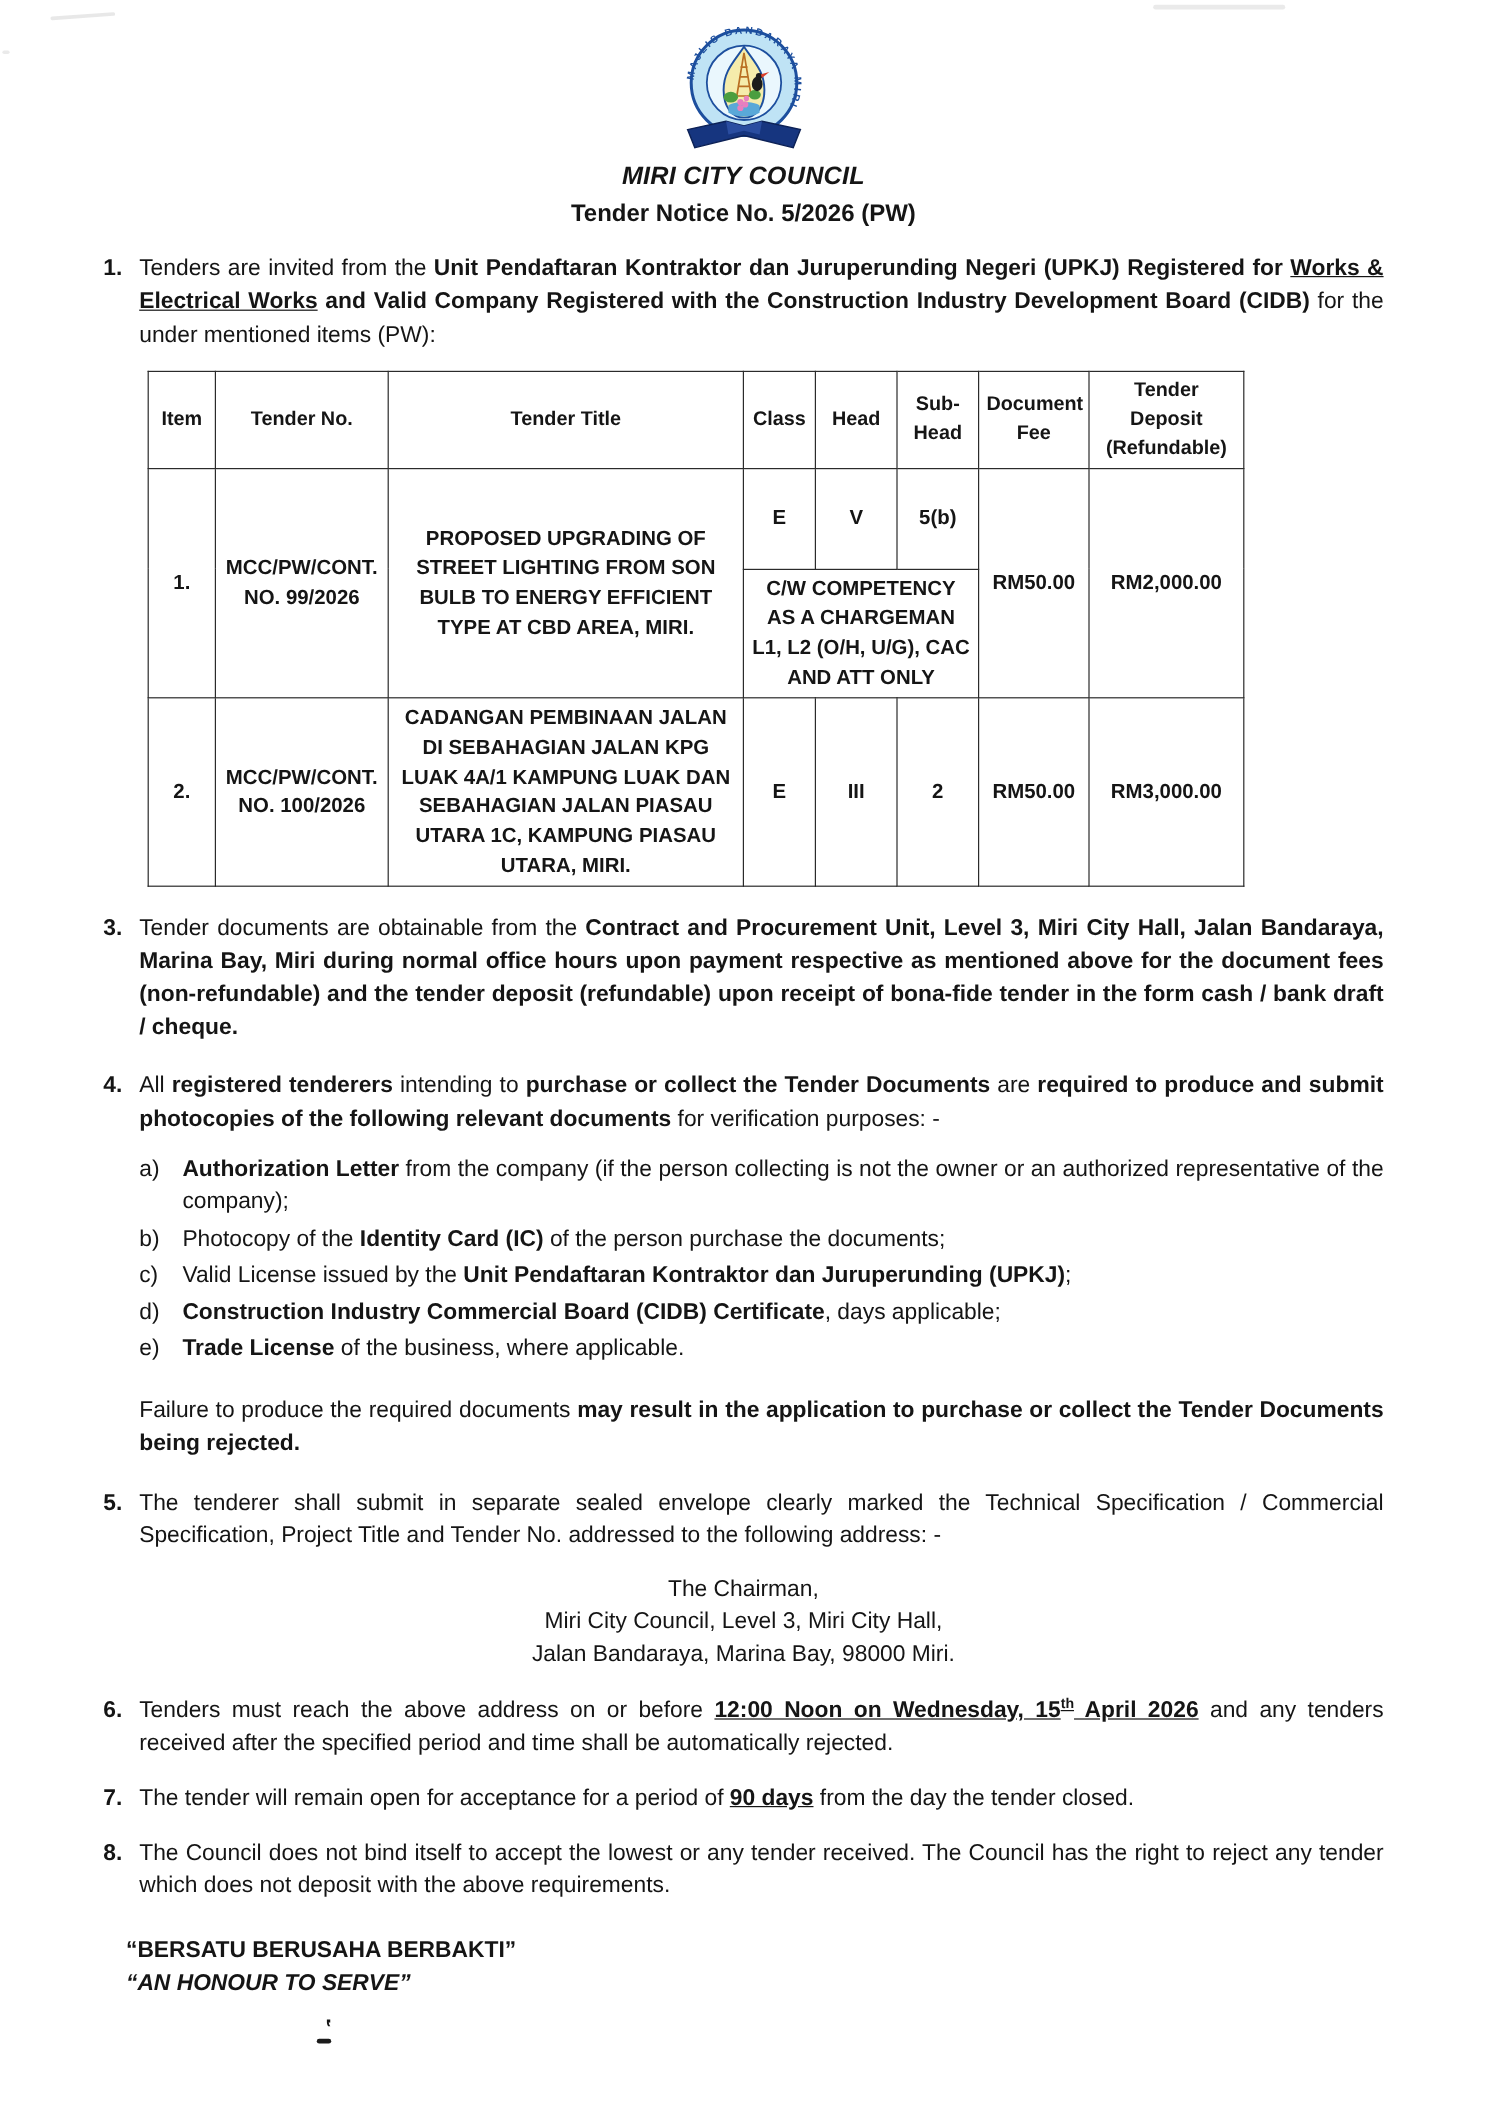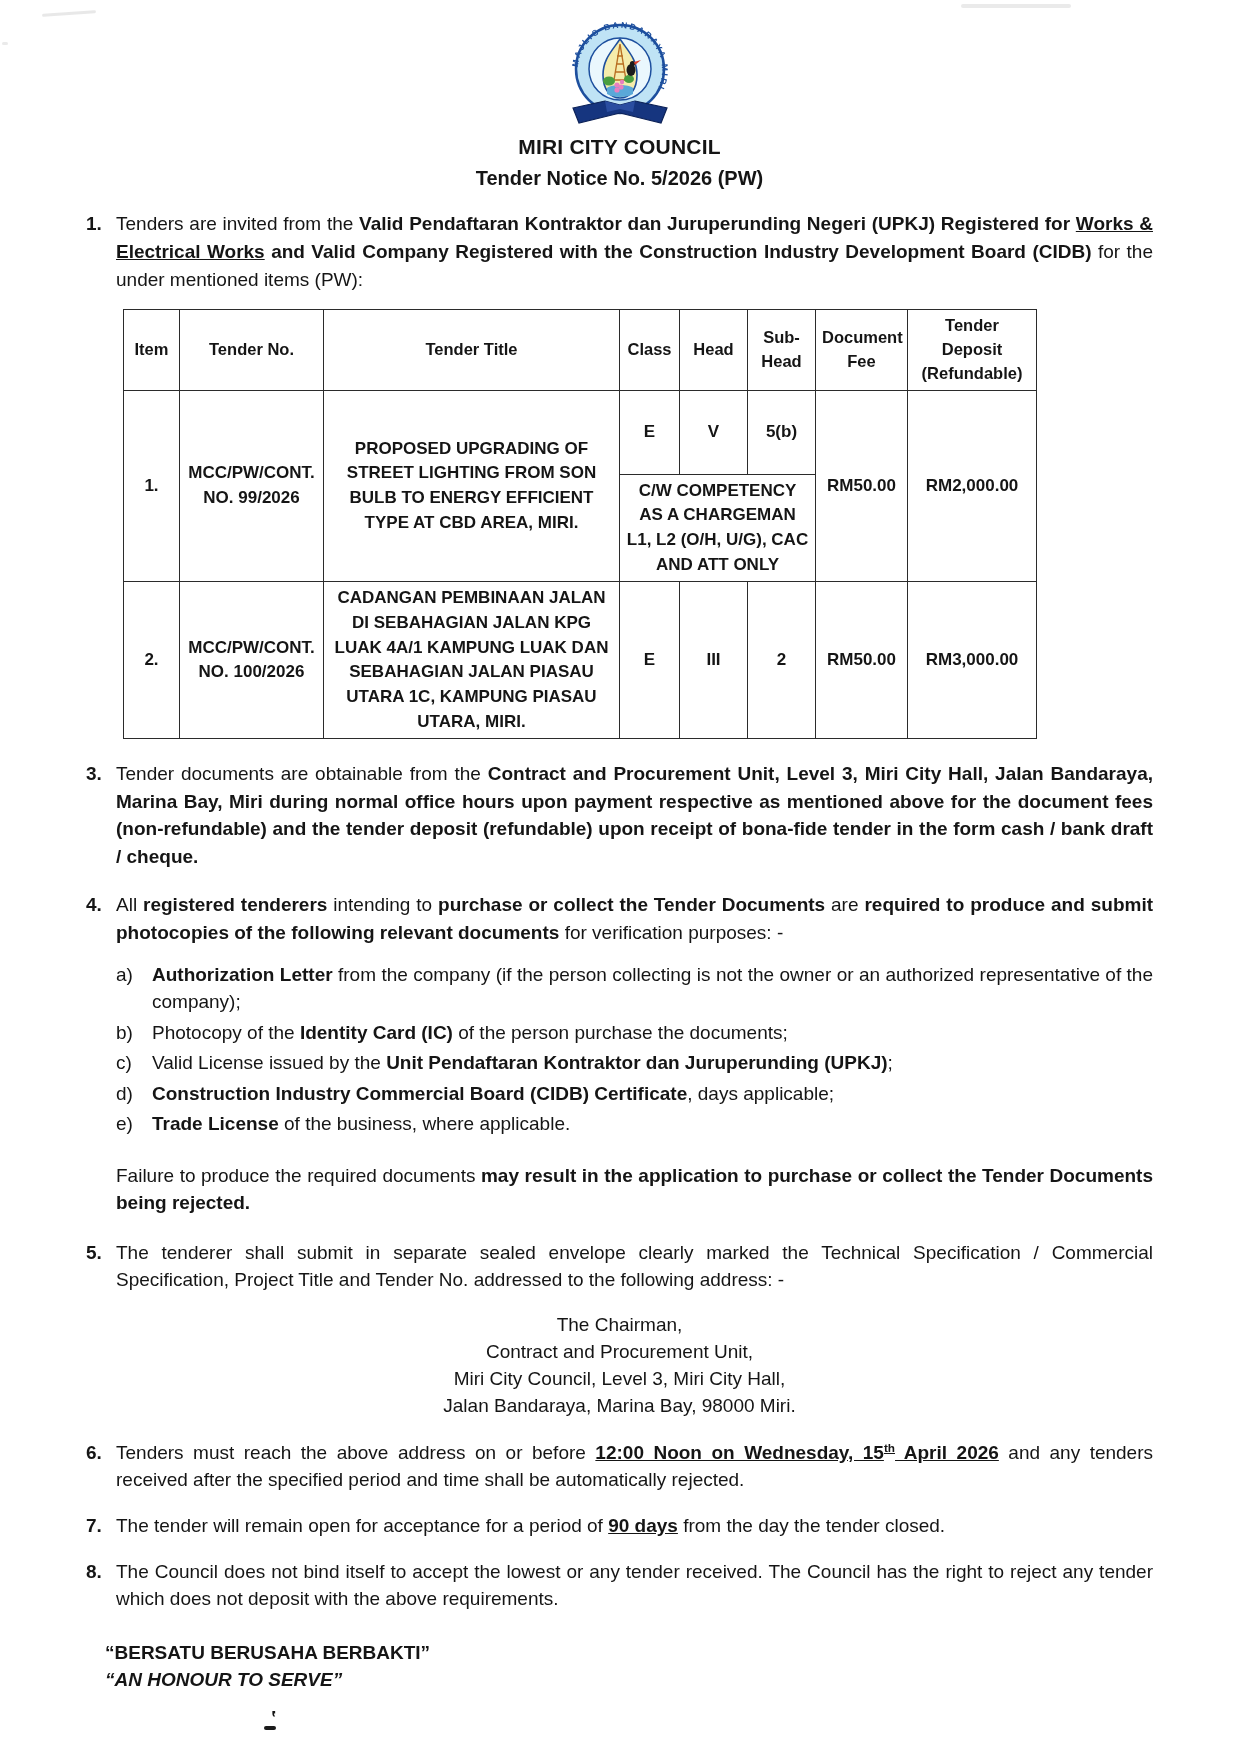--- a/index.html
+++ b/index.html
@@ -13,21 +13,21 @@
   sup{font-size:0.62em;vertical-align:super;line-height:0;}
   .page{padding:22px 98px 0 86px;position:relative;}
   
   .artifact{position:absolute;background:#d6d6d6;border-radius:2px;}
   .art1{top:12px;left:42px;width:54px;height:3px;transform:rotate(-4deg);opacity:.55}
   .art2{top:4px;right:180px;width:110px;height:4px;opacity:.5}
   .art3{top:42px;left:2px;width:6px;height:3px;opacity:.5}
   
   .header{text-align:center;}
   .logo-wrap{display:flex;justify-content:center;}
-  .org-name{font-weight:bold;font-size:21px;letter-spacing:.2px;margin-top:2px;}
+  .org-name{font-weight:bold;font-size:21px;letter-spacing:.2px;margin-top:2px;font-style:italic;}
   .notice-title{font-weight:bold;font-size:20px;margin-top:2px;text-align:center;}
   
   .para{display:flex;margin-top:17px;text-align:justify;}
   .para .num{flex:0 0 30px;font-weight:bold;}
   .para .ptext{flex:1;}
   
   table.tender{border-collapse:collapse;margin:16px 0 0 37px;table-layout:fixed;width:913px;
     font-size:17px;font-weight:bold;}
   table.tender th,table.tender td{border:1.5px solid #2b2b2b;vertical-align:middle;
     text-align:center;padding:4px 6px;}
@@ -96,21 +96,21 @@
           <path d="M46 79 L61 83 L76 79 L74 90 L61 87 L48 90 Z" fill="#2a4da0"></path>
         </g>
       </svg>
     </div>
     <div class="org-name">MIRI CITY COUNCIL</div>
     <div class="notice-title">Tender Notice No. 5/2026 (PW)</div>
   </div>
 
   <div class="para">
     <span class="num">1.</span>
-    <span class="ptext"><span>Tenders are invited from the </span><span class="b">Valid Pendaftaran Kontraktor dan Juruperunding Negeri (UPKJ) Registered for </span><span class="b u">Works &amp; Electrical Works</span><span class="b"> and Valid Company Registered with the Construction Industry Development Board (CIDB)</span><span> for the under mentioned items (PW):</span></span>
+    <span class="ptext"><span>Tenders are invited from the </span><span class="b">Unit Pendaftaran Kontraktor dan Juruperunding Negeri (UPKJ) Registered for </span><span class="b u">Works &amp; Electrical Works</span><span class="b"> and Valid Company Registered with the Construction Industry Development Board (CIDB)</span><span> for the under mentioned items (PW):</span></span>
   </div>
 
   <table class="tender">
     <colgroup>
       <col style="width:56px">
         <col style="width:144px">
         <col style="width:296px">
         <col style="width:60px">
       <col style="width:68px">
         <col style="width:68px">
@@ -196,21 +196,20 @@
 
   <div class="note-para"><span>Failure to produce the required documents </span><span class="b">may result in the application to purchase or collect the Tender Documents being rejected.</span></div>
 
   <div class="para" style="margin-top:22px">
     <span class="num">5.</span>
     <span class="ptext"><span>The tenderer shall submit in separate sealed envelope clearly marked the Technical Specification / Commercial Specification, Project Title and Tender No. addressed to the following address: -</span></span>
   </div>
 
   <div class="address">
     <div>The Chairman,</div>
-    <div>Contract and Procurement Unit,</div>
     <div>Miri City Council, Level 3, Miri City Hall,</div>
     <div>Jalan Bandaraya, Marina Bay, 98000 Miri.</div>
   </div>
 
   <div class="para" style="margin-top:19px">
     <span class="num">6.</span>
     <span class="ptext"><span>Tenders must reach the above address on or before </span><span class="b u">12:00 Noon on Wednesday, 15</span><sup class="b u">th</sup><span class="b u"> April 2026</span><span> and any tenders received after the specified period and time shall be automatically rejected.</span></span>
   </div>
 
   <div class="para" style="margin-top:18px">

